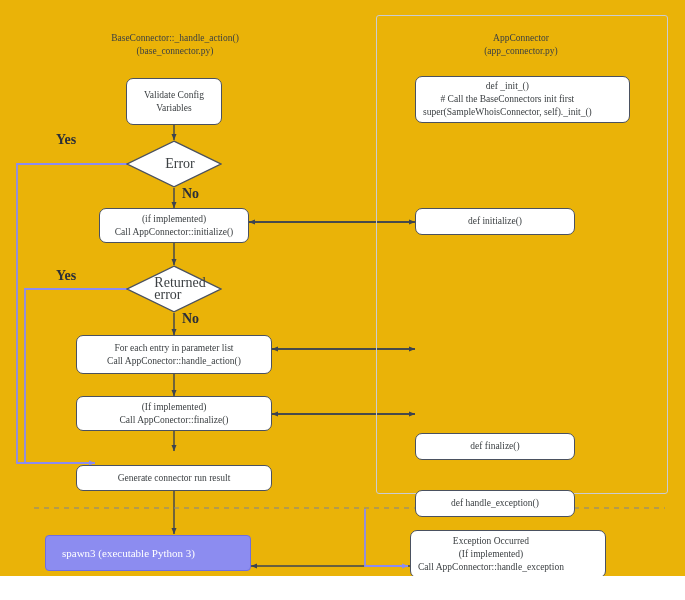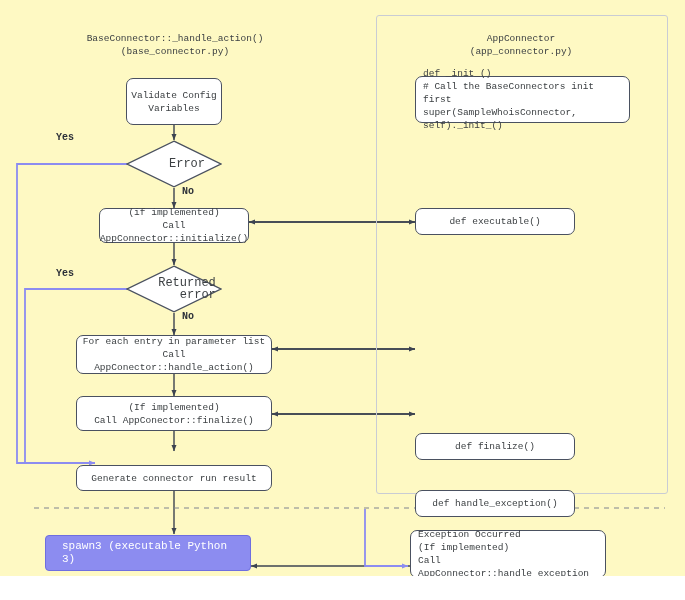--- a/index.html
+++ b/index.html
@@ -4,22 +4,22 @@
 <style>
   html, body {
     margin: 0;
     padding: 0;
     background: #ffffff;
   }
   #canvas {
     position: relative;
     width: 685px;
     height: 576px;
-    background: #fef9c3;
-    font-family: Liberation Mono, monospace;
+    background: #eab308;
+    font-family: Liberation Serif, serif;
     overflow: hidden;
   }
   #wires {
     position: absolute;
     left: 0;
     top: 0;
     width: 685px;
     height: 600px;
     pointer-events: none;
   }
@@ -48,21 +48,21 @@
     line-height: 13px;
     display: flex;
     align-items: center;
     justify-content: center;
     text-align: center;
     white-space: pre-line;
     padding: 2px 4px;
   }
   .node.left-align {
     justify-content: flex-start;
-    text-align: left;
+    text-align: center;
     padding-left: 7px;
   }
   .node.filled {
     background: #8c8cf0;
     border-color: #6e6ee0;
     color: #ffffff;
     font-size: 11px;
     justify-content: flex-start;
     text-align: left;
     padding-left: 16px;
@@ -73,37 +73,37 @@
   }
   .diamond-shape {
     position: absolute;
     left: 0;
     top: 0;
     width: 100%;
     height: 100%;
   }
   .diamond-label {
     position: absolute;
-    left: 13px;
+    left: 6px;
     top: 0;
     width: 100%;
     height: 100%;
     display: flex;
     align-items: center;
     justify-content: center;
-    text-align: right;
+    text-align: left;
     color: #3c4043;
-    font-size: 12px;
+    font-size: 14px;
     line-height: 12px;
     white-space: pre-line;
   }
   .edge-label {
     position: absolute;
     color: #2b2f38;
-    font-size: 10px;
+    font-size: 14px;
     font-weight: bold;
     white-space: nowrap;
   }
 </style>
 </head>
 <body>
 
 <div id="canvas">
 
   <svg id="wires" viewBox="0 0 685 600" width="685" height="600">
@@ -189,21 +189,21 @@
 Call AppConector::finalize()</div>
 
   <div class="node" style="left:76px; top:465px; width:196px; height:26px;">Generate connector run result</div>
 
   <div class="node filled" style="left:45px; top:535px; width:206px; height:36px;">spawn3 (executable Python 3)</div>
 
   <div class="node left-align" style="left:415px; top:76px; width:215px; height:47px;">def _init_()
   # Call the BaseConnectors init first
   super(SampleWhoisConnector, self)._init_()</div>
 
-  <div class="node" style="left:415px; top:208px; width:160px; height:27px;">def executable()</div>
+  <div class="node" style="left:415px; top:208px; width:160px; height:27px;">def initialize()</div>
 
 
   <div class="node" style="left:415px; top:401px; width:160px; height:27px;margin-top:32px;">def finalize()</div>
 
   <div class="node" style="left:415px; top:450px; width:160px; height:27px;margin-top:40px;">def handle_exception()</div>
 
   <div class="node left-align" style="left:410px; top:530px; width:196px; height:48px;">Exception Occurred
 (If implemented)
 Call AppConnector::handle_exception</div>
 

